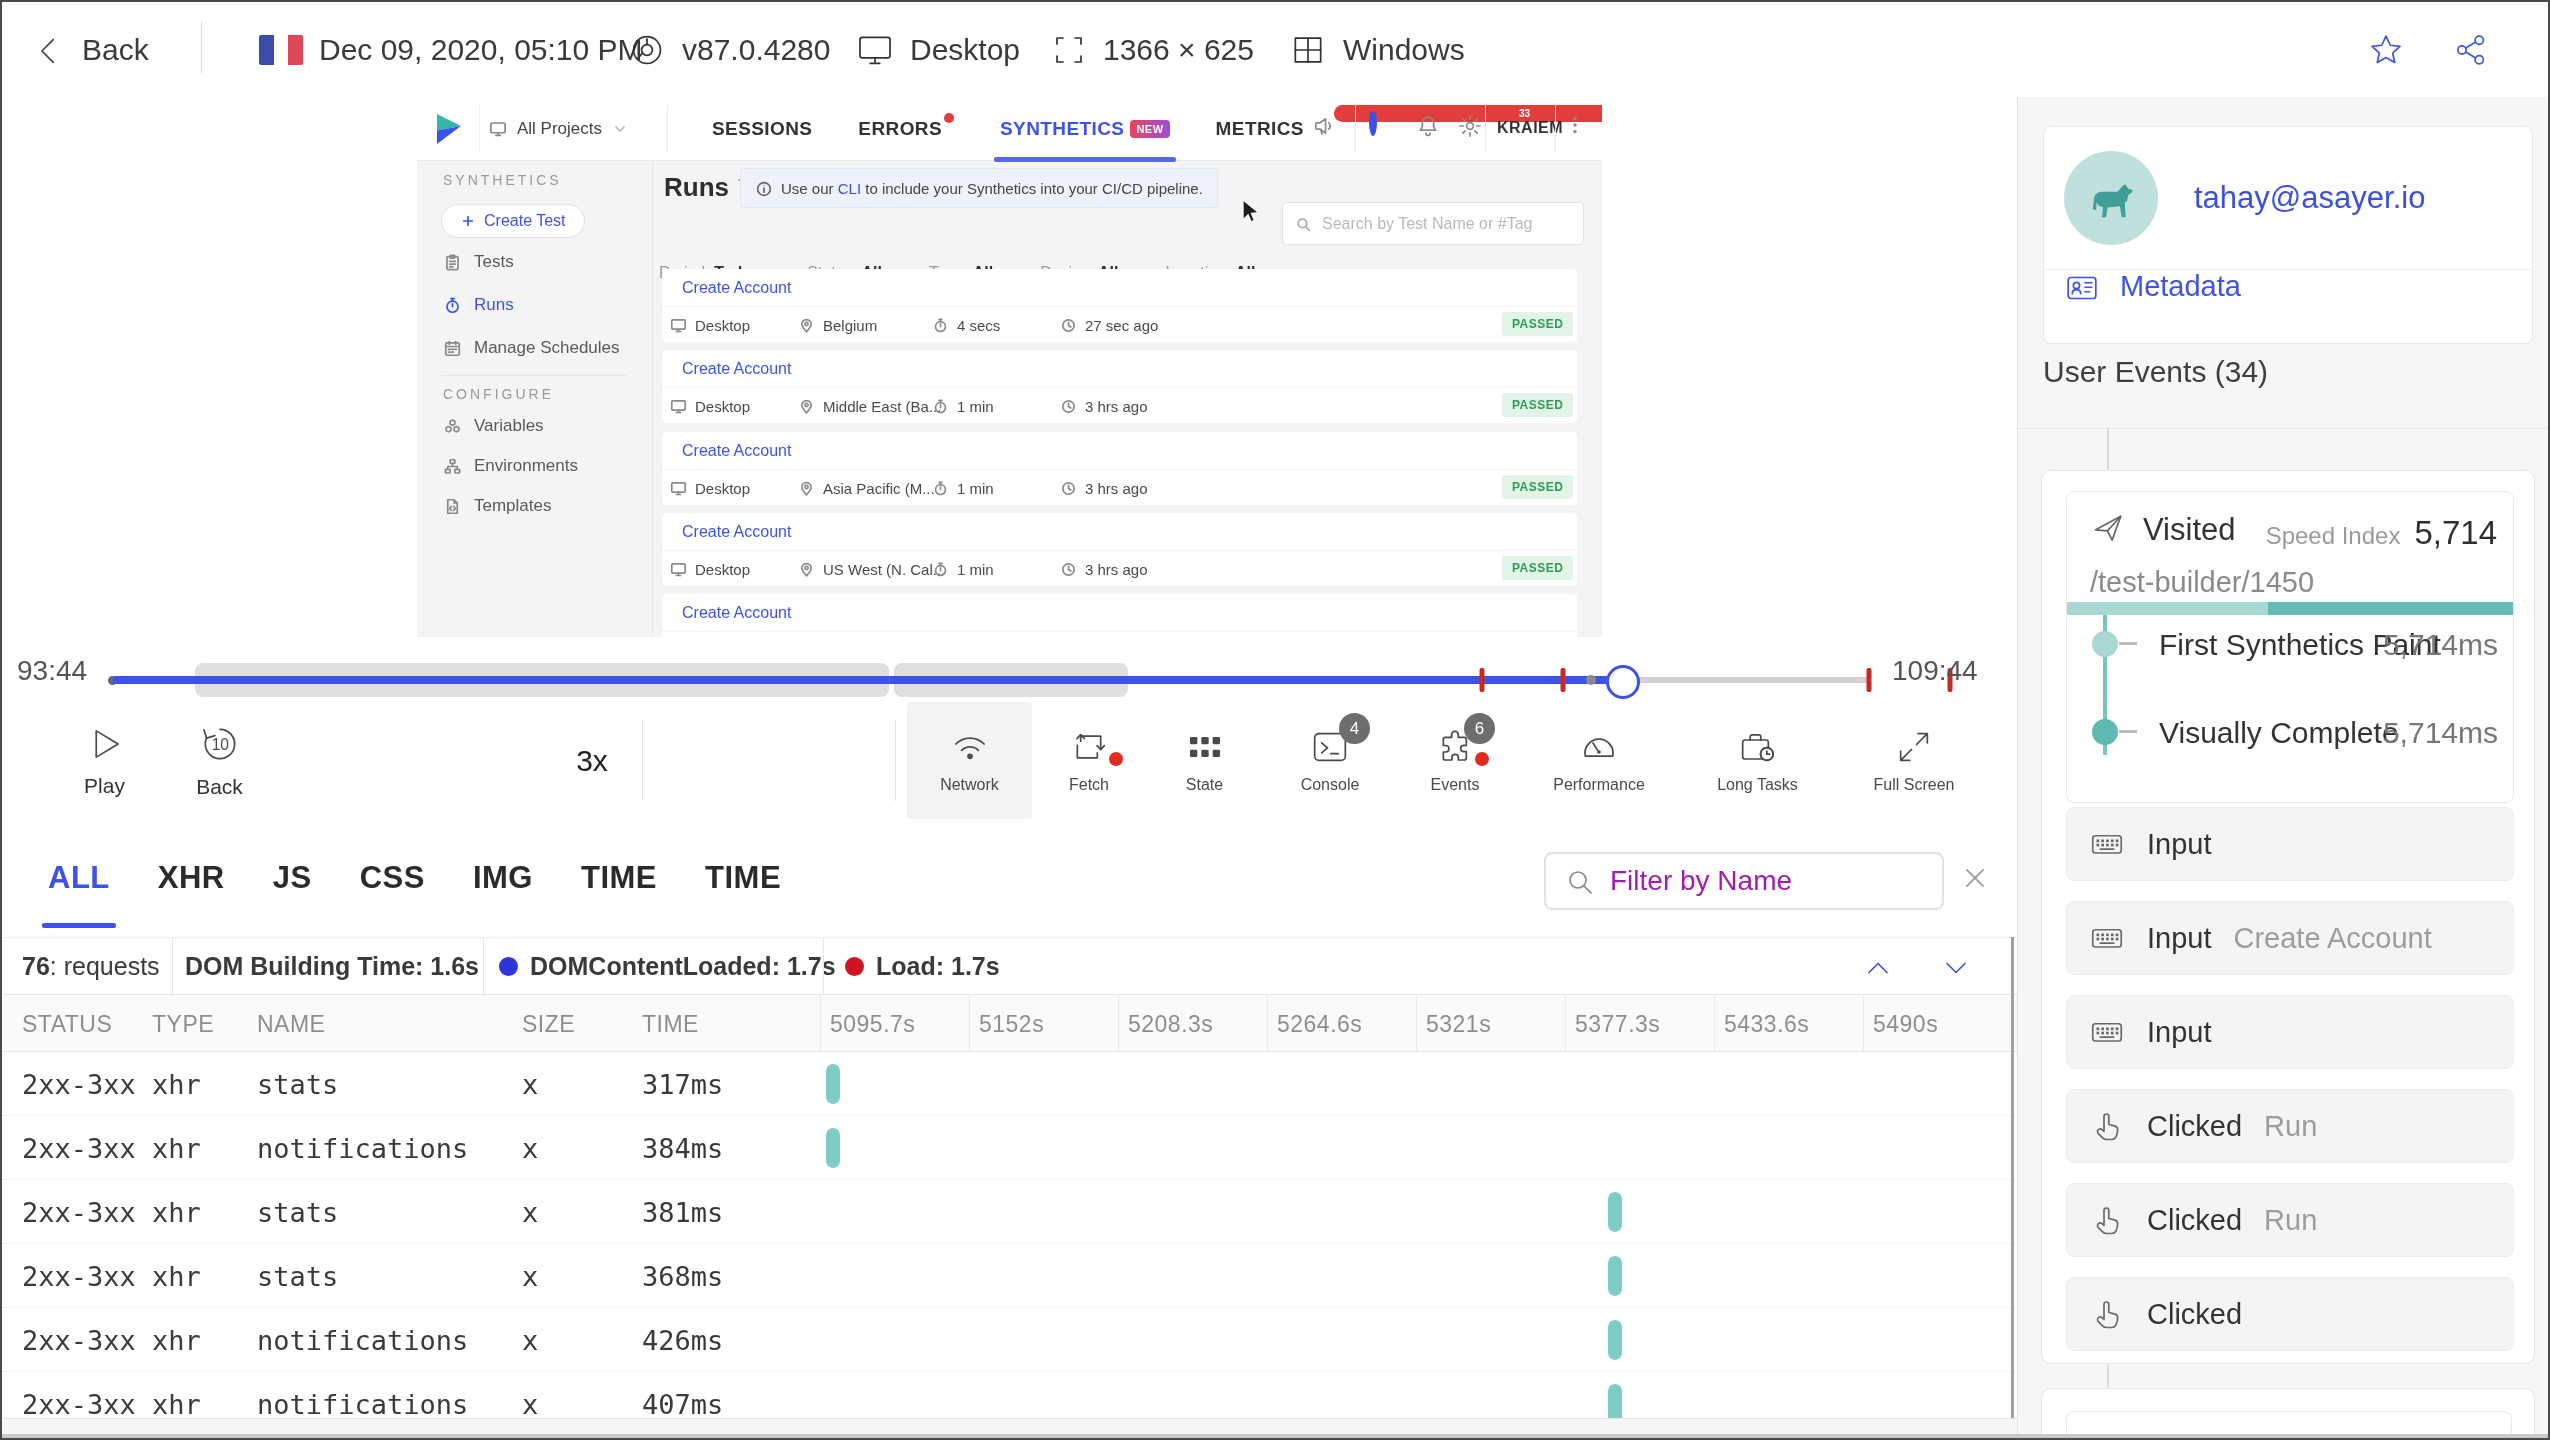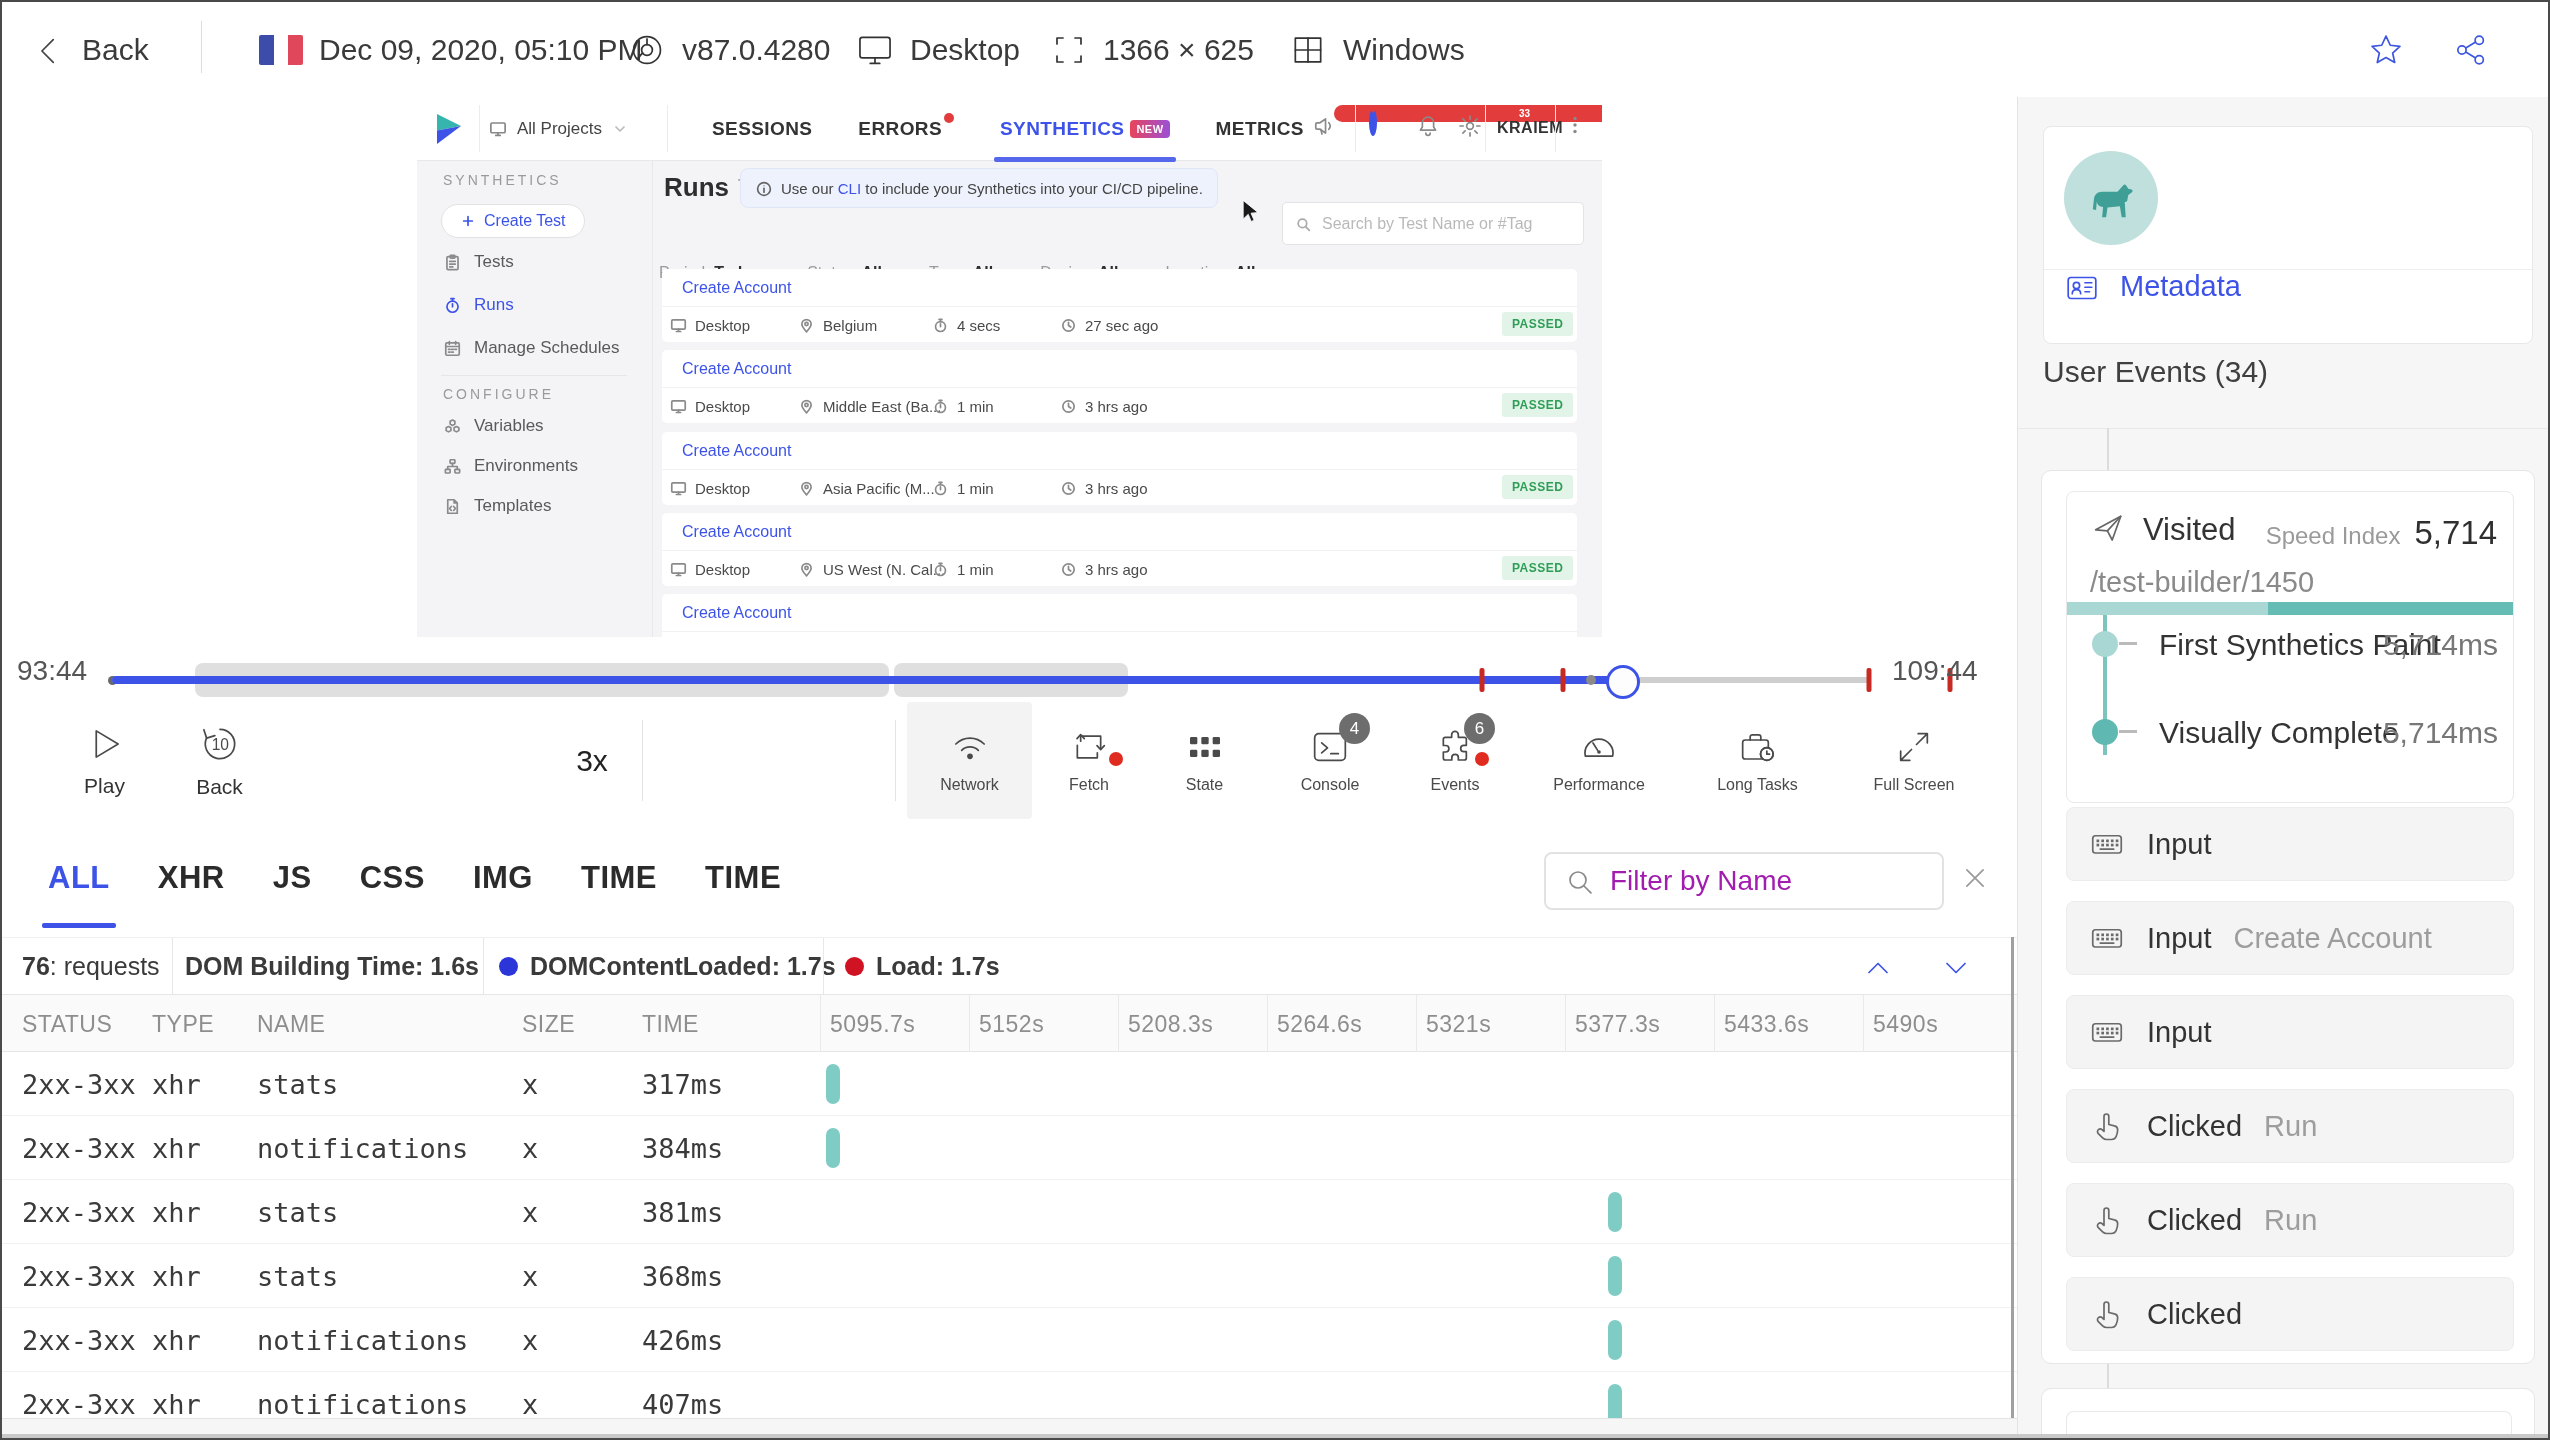--- a/index.html
+++ b/index.html
@@ -44,21 +44,21 @@
   .side-item .icon{color:#8a8a8a;}
   .side-item.active{color:#3d53e8;} .side-item.active .icon{color:#3d53e8;}
   .create-btn{position:absolute;left:24px;top:44px;display:flex;align-items:center;gap:8px;background:#fff;border:1px solid #e2e2e2;
               border-radius:17px;height:32px;padding:0 18px;color:#3d53e8;font-size:16px;}
   .side-div{position:absolute;left:24px;width:186px;height:1px;background:#e6e6e6;}
 
   .app-main{position:absolute;left:235px;top:63px;width:950px;height:477px;}
   .runs-title{position:absolute;left:12px;top:12px;font-size:26px;font-weight:700;color:#2e2e2e;}
   .runs-count{font-weight:400;color:#aaa;font-size:24px;margin-left:8px;}
   .cli-banner{position:absolute;left:88px;top:8px;height:38px;display:flex;align-items:center;gap:8px;background:#eef2fc;
-              border:1px solid #dee6f8;border-radius:8px;padding:0 14px;font-size:15px;color:#444;}
+              border:1px solid #dee6f8;border-radius:2px;padding:0 14px;font-size:15px;color:#444;}
   .cli-banner .icon{color:#666;}
   .cli-link{color:#3d53e8;}
   .filters{position:absolute;left:7px;top:104px;display:flex;align-items:center;gap:30px;font-size:16px;}
   .filt-label{color:#9a9a9a;margin-right:9px;}
   .filt-value{color:#2e2e2e;font-weight:700;margin-right:4px;}
   .filt-chev{color:#888;}
   .app-search{position:absolute;left:630px;top:42px;width:302px;height:43px;background:#fff;border:1px solid #e3e3e3;border-radius:5px;
               display:flex;align-items:center;gap:10px;padding:0 12px;box-sizing:border-box;color:#b9b9b9;font-size:16px;}
   .run-card{position:absolute;left:10px;width:915px;height:73px;background:#fff;border-radius:5px;overflow:hidden;}
   .run-title{height:37px;display:flex;align-items:center;padding-left:20px;color:#3d53e8;font-size:16px;border-bottom:1px solid #f1f1f1;}
@@ -789,20 +789,21 @@
   </div>
 
   <div class="sidebar">
     <div class="user-card">
       <div class="uc-top">
         <div class="avatar" id="ic-avatar">
             <svg class="icon" width="56" height="56" viewBox="0 0 24 24" style="color:#3f9e96">
               <path fill="currentColor" stroke="none" d="M4.2 16.8 l.5 -4.4 c.2 -1.9 1.6 -3.1 3.5 -3.1 h6.6 l2.5 -2.8 c.3 -.4 1 -.3 1.2 .1 l.9 1.4 1.4 .4 c.5 .2 .6 .8 .2 1.1 l-1.6 1.2 -.5 2.7 -1 .4 .4 6.4 h-1.7 l-.8 -4.7 -5.3 .6 -.6 4.1 H8.2 l.4 -4.3 c-1.6 -.2 -2.5 -1 -2.7 -2.3 l-.3 3.5 z"></path>
             </svg>
           </div>
+        <div class="uc-email">tahay@asayer.io</div>
       </div>
       <div class="uc-meta">
         <span id="ic-idcard"><svg class="icon" width="36" height="36" viewBox="0 0 24 24" style="color:#3d53e8">
               <rect x="2.8" y="5" width="18.4" height="14" rx="1.8"></rect>
               <circle cx="8.3" cy="10.3" r="2.1"></circle>
               <path d="M5.5 15.8 c0 -1.7 1.3 -2.7 2.8 -2.7 s2.8 1 2.8 2.7 M14 8.5 h4.5 M14 11.5 h4.5 M14 14.5 h3"></path>
             </svg></span>
         <span>Metadata</span>
       </div>
     </div>

